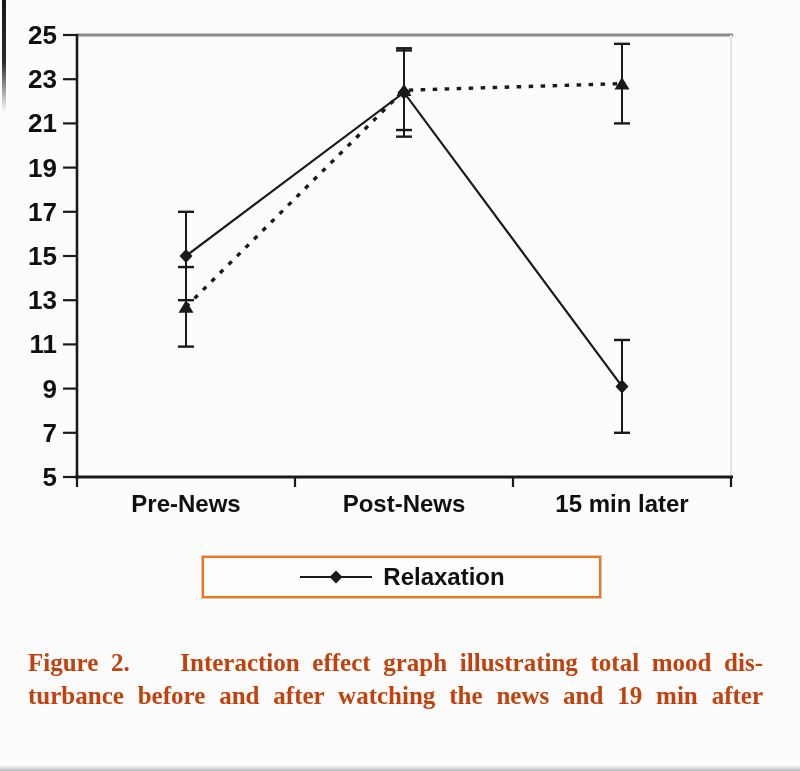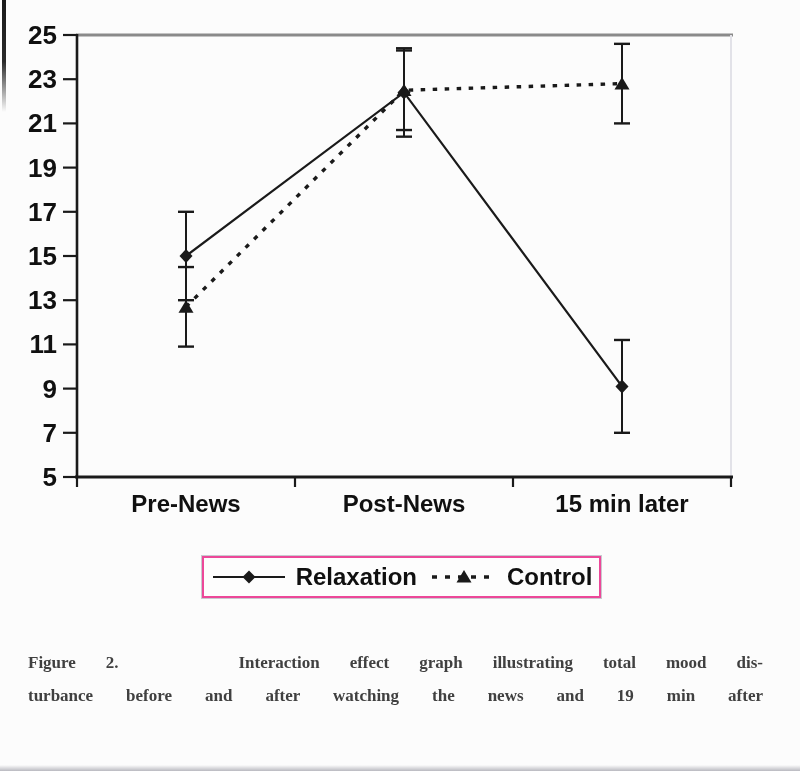--- a/index.html
+++ b/index.html
@@ -18,32 +18,32 @@
   .edge-bottom{
     position:absolute;left:0;bottom:0;width:800px;height:6px;
     background:linear-gradient(to bottom,rgba(200,200,205,0),#b9b9c0);
   }
   svg.chart{position:absolute;left:0;top:0;}
   .tick-label{font-weight:bold;font-size:26px;fill:#101010;font-family:"Liberation Sans",sans-serif;}
   .cat-label{font-weight:bold;font-size:24px;fill:#101010;font-family:"Liberation Sans",sans-serif;}
   
   .legend{
     position:absolute;left:202px;top:556px;width:399px;height:42px;
-    border:2px solid #ec4899;box-shadow:0 0 0 1px #c9c9cf;
+    border:2px solid #f97316;box-shadow:0 0 0 1px #c9c9cf;
     background:#fdfdfd;
     display:flex;align-items:center;justify-content:center;gap:13px;
     box-sizing:border-box;
   }
   .legend-item{display:flex;align-items:center;gap:9px;}
   .legend-label{font-weight:bold;font-size:24px;color:#101010;letter-spacing:0px;}
   
   .caption{
     position:absolute;left:28px;top:646px;width:735px;
     font-family:"Liberation Serif", serif;font-weight:bold;
-    font-size:17px;line-height:33px;color:#404040;
+    font-size:25px;line-height:33px;color:#c2410c;
   }
   .cap-line{white-space:pre-wrap;}
   .cap-line.justify{text-align:justify;text-align-last:justify;}
 </style>
 </head>
 <body>
 
 <div class="page">
 
   <div class="edge-left"></div>
@@ -111,27 +111,20 @@
     </svg>
 
   <div class="legend">
     <div class="legend-item">
       <svg width="76" height="18">
         <line x1="2" y1="9" x2="74" y2="9" stroke="#1a1a1a" stroke-width="2.2"></line>
         <polygon points="38,2.5 44.5,9 38,15.5 31.5,9" fill="#1a1a1a"></polygon>
       </svg>
       <span class="legend-label">Relaxation</span>
     </div>
-    <div class="legend-item">
-      <svg width="68" height="18">
-        <line x1="2" y1="9" x2="66" y2="9" stroke="#1a1a1a" stroke-width="3.4" stroke-dasharray="5 8"></line>
-        <polygon points="34,2 41.5,14.5 26.5,14.5" fill="#1a1a1a"></polygon>
-      </svg>
-      <span class="legend-label">Control</span>
-    </div>
   </div>
 
   <div class="caption">
     <div class="cap-line justify">Figure 2.    Interaction effect graph illustrating total mood dis-</div>
     <div class="cap-line justify">turbance before and after watching the news and 19 min after</div>
   </div>
 
   <div class="edge-bottom"></div>
 </div>
 

